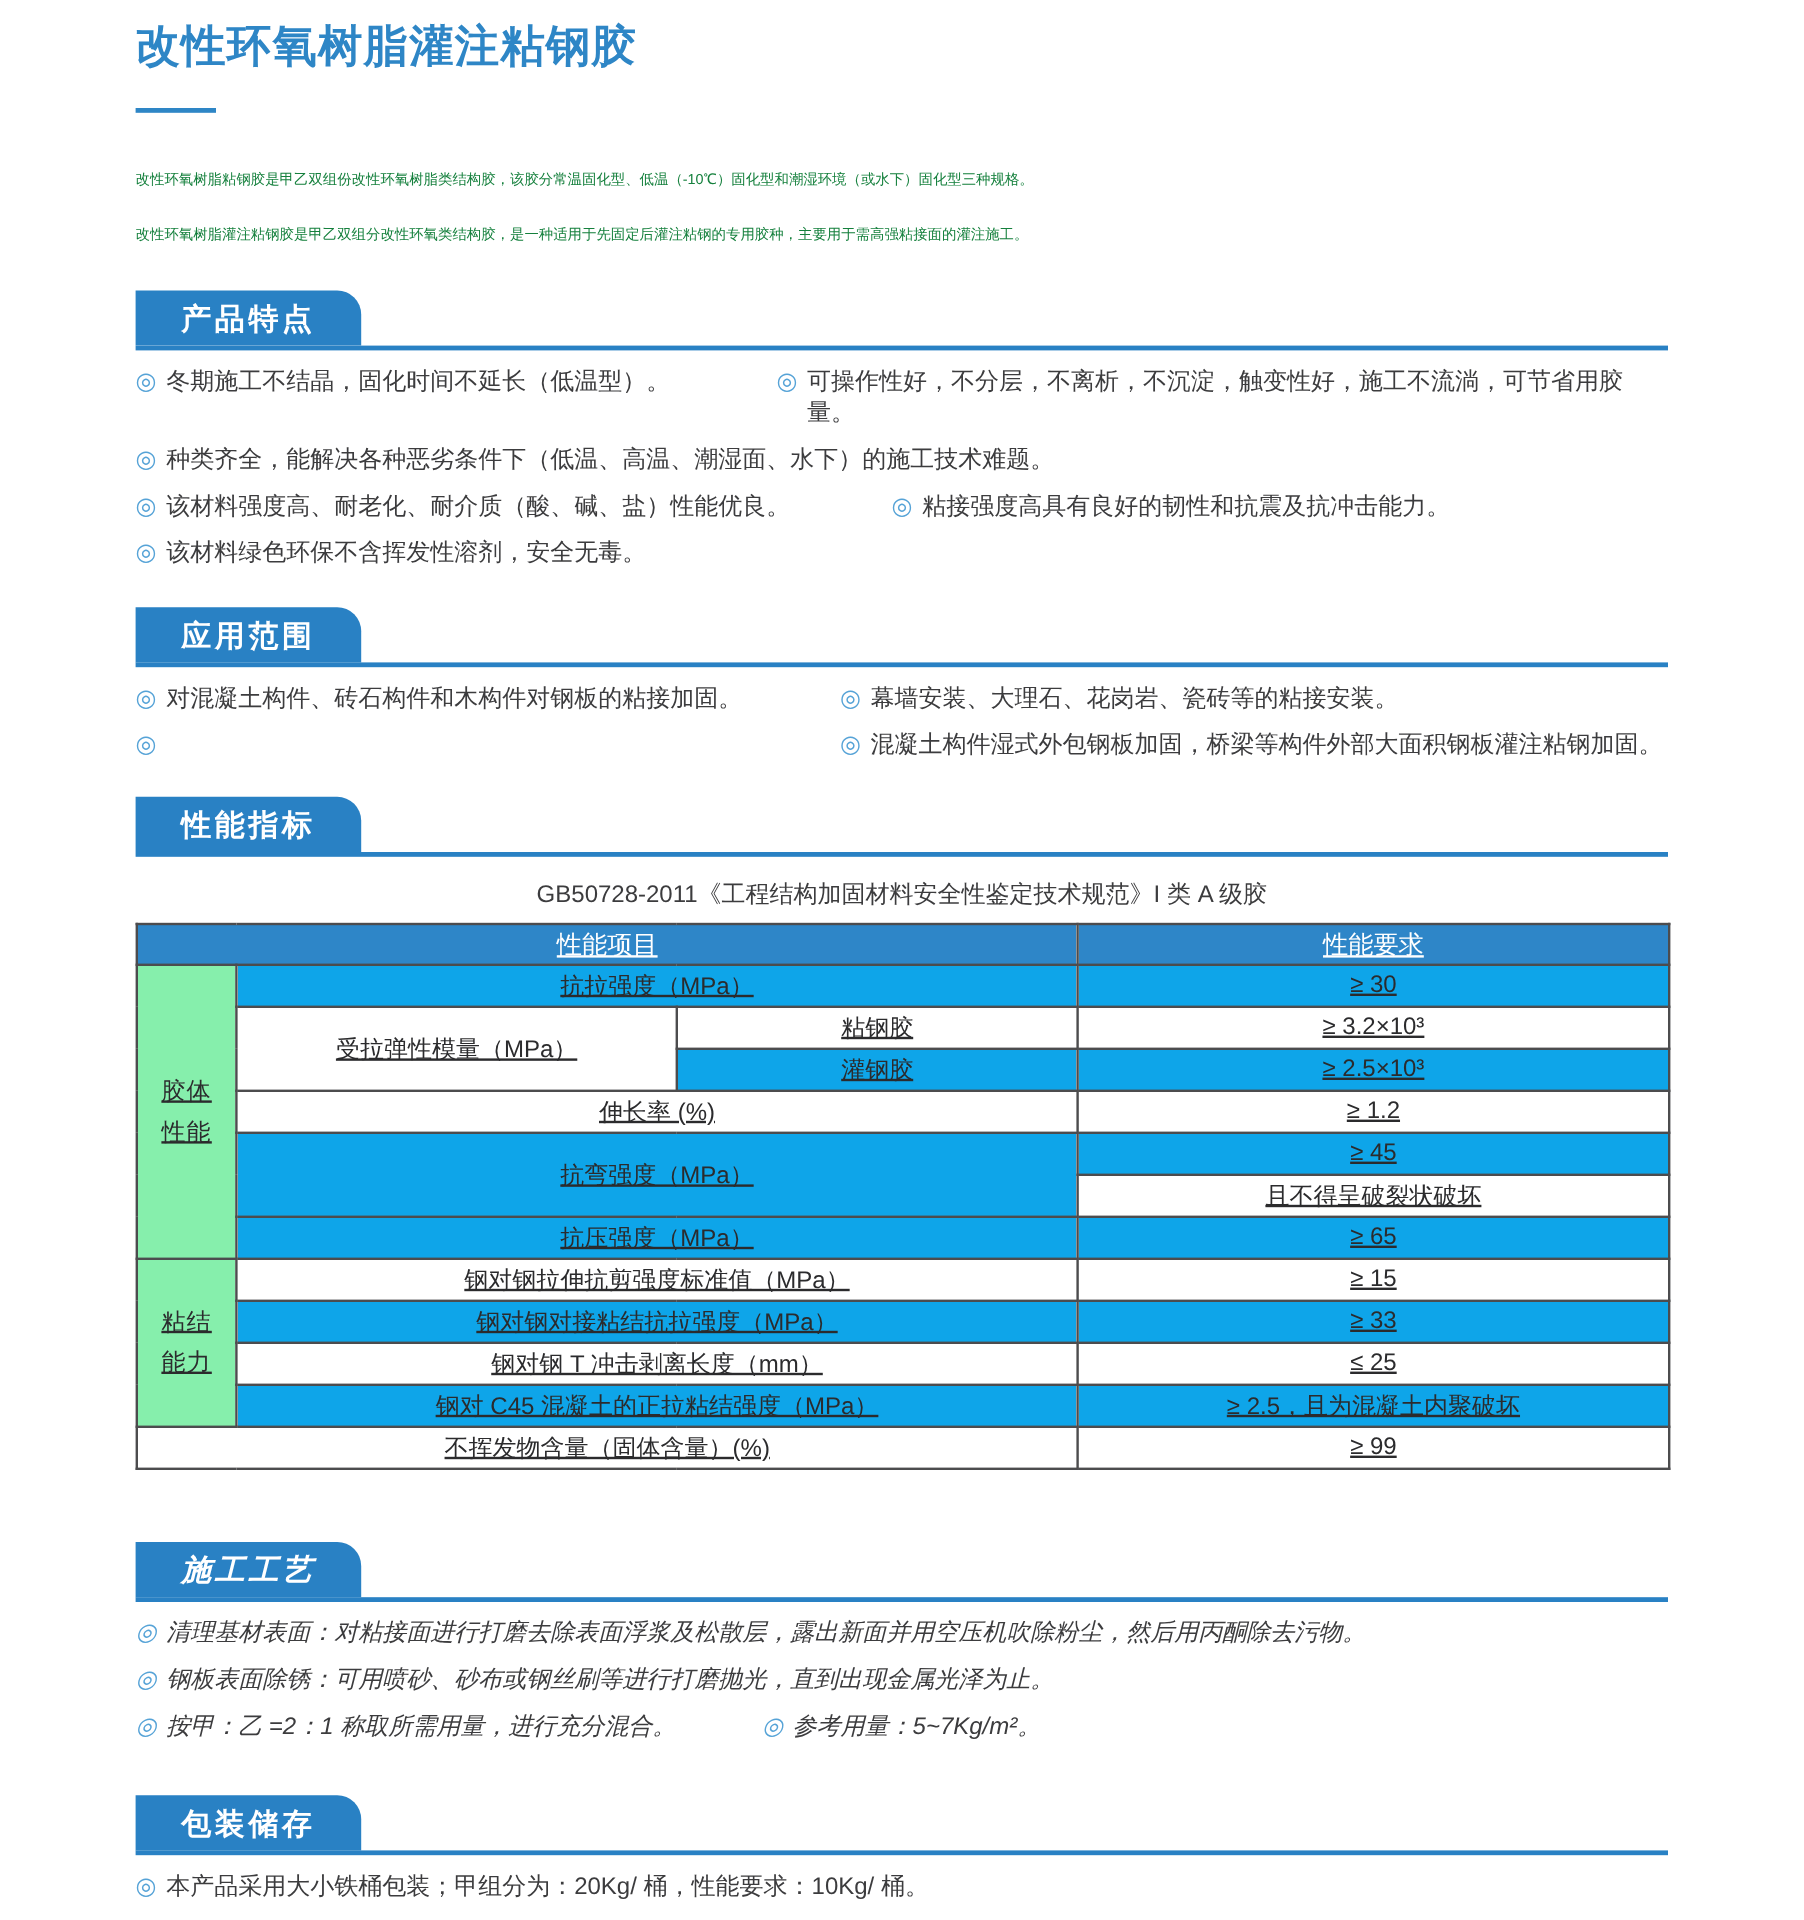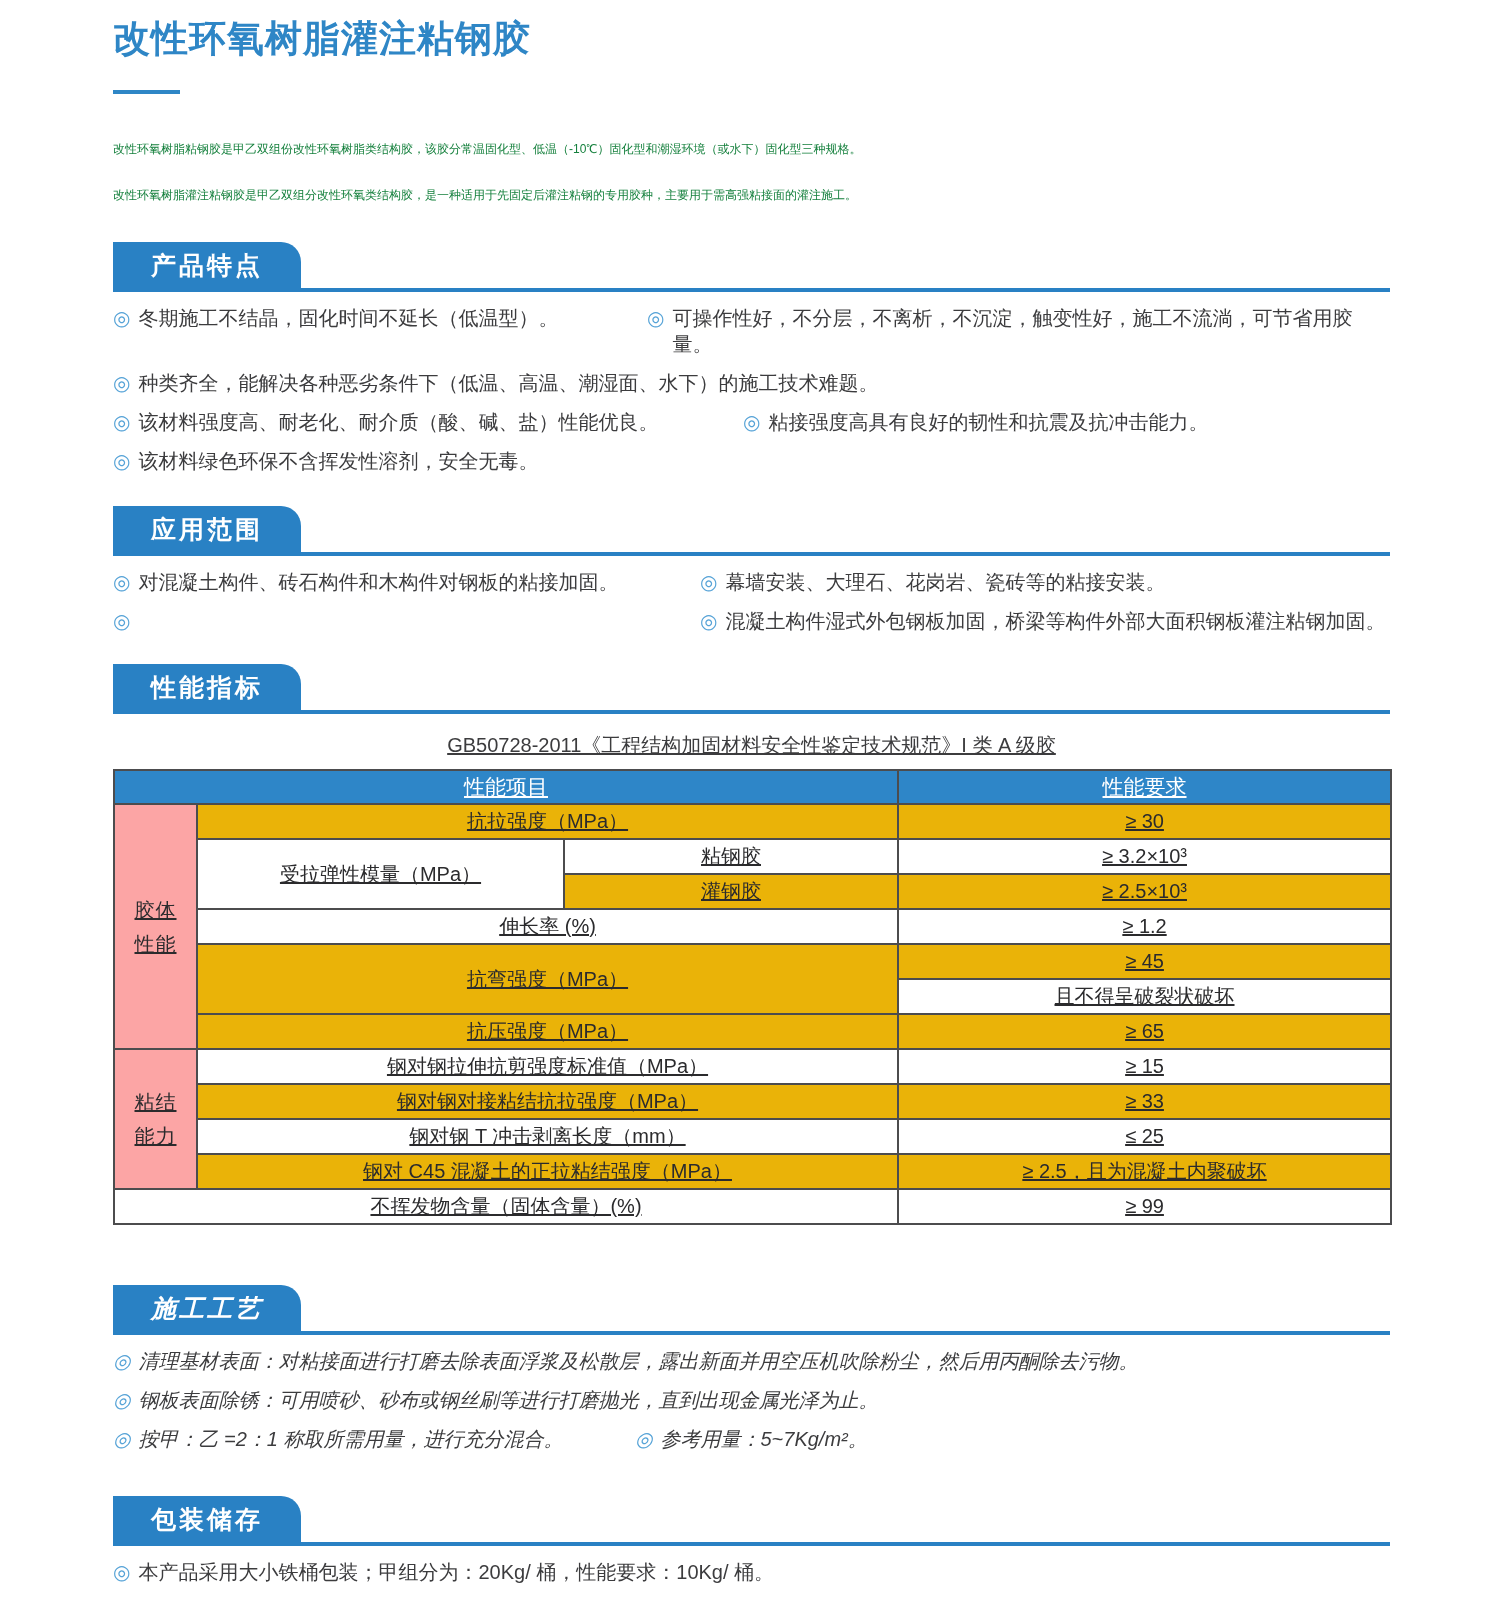--- a/index.html
+++ b/index.html
@@ -40,38 +40,38 @@
   .w-app{width:587px;flex:none;}
   .w-con{width:522px;flex:none;}
 
   .mt-features{margin-top:24px;}
   .mt-apps{margin-top:32px;}
   .mt-perf{margin-top:30px;}
   .mt-con{margin-top:60px;font-style:italic;}
   .mt-store{margin-top:44px;}
 
   
-  .tbl-caption{margin-top:18px;text-align:center;font-size:20px;color:#3c3c3e;text-decoration:underline;}
+  .tbl-caption{margin-top:18px;text-align:center;font-size:20px;color:#3c3c3e;}
   table.perf{
     border-collapse:collapse;width:1277px;table-layout:fixed;
     margin-top:10px;
   }
   table.perf td,table.perf th{
     border:2px solid #4c4c4e;
     height:33px;padding:0 4px;
     text-align:center;vertical-align:middle;
     font-size:20px;font-weight:400;color:#2b2b2d;
     overflow:hidden;
     text-decoration:underline;
   }
   table.perf th{background:#2e86c8;color:#ffffff;font-size:21px;height:32px;}
-  .c-gray{background:#eab308;}
+  .c-gray{background:#0ea5e9;}
   .c-white{background:#ffffff;}
   .group-cell{
-    background:#fca5a5;
+    background:#86efac;
     word-break:break-all;line-height:34px;letter-spacing:1px;
     padding:0 18px !important;
   }
 </style>
 </head>
 <body>
 
 <div class="content">
 
   <div class="page-title">改性环氧树脂灌注粘钢胶</div>

